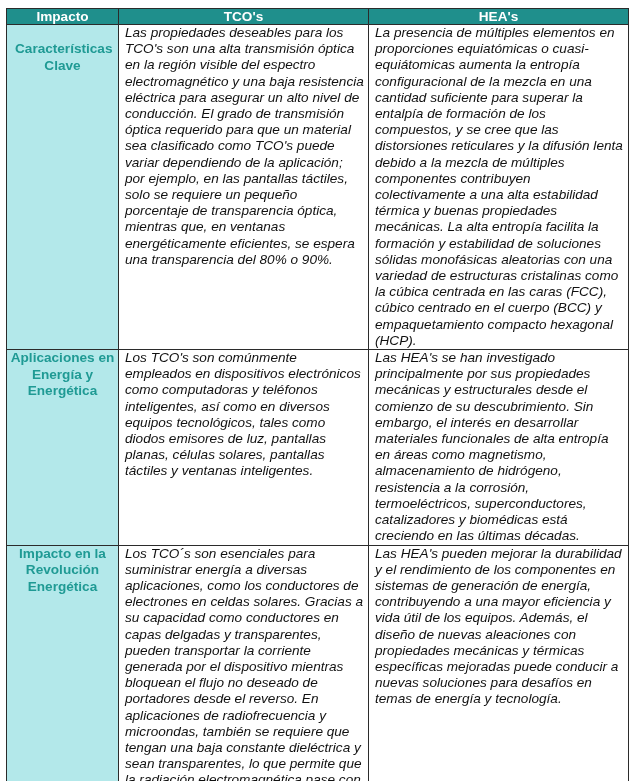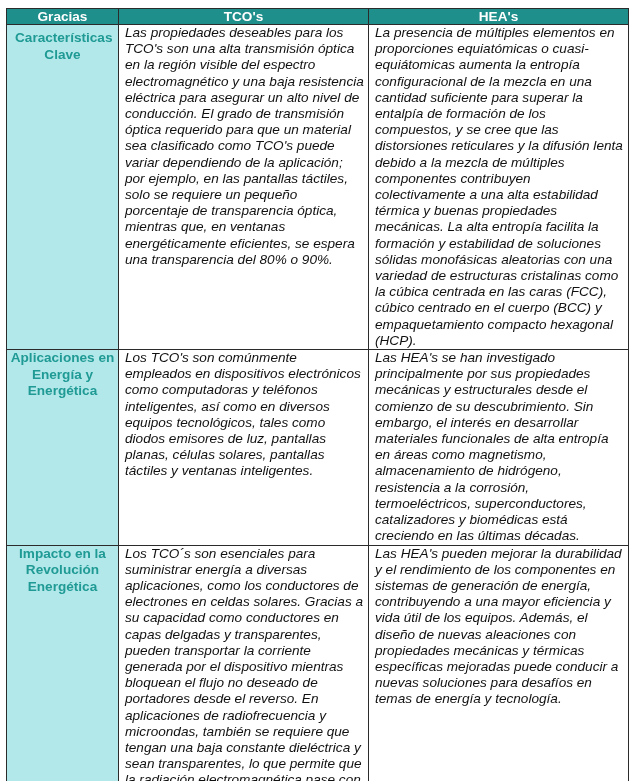--- a/index.html
+++ b/index.html
@@ -26,28 +26,28 @@
 <body>
 
 <table class="cmp">
   <colgroup>
       <col class="c1">
       <col class="c2">
       <col class="c3">
     </colgroup>
   <thead>
     <tr>
-      <th>Gracias</th>
+      <th>Impacto</th>
       <th>TCO's</th>
       <th>HEA's</th>
     </tr>
   </thead>
   <tbody>
     <tr style="height:310px">
-      <td class="label" style="padding:5px 8px;">Características Clave</td>
+      <td class="label" style="padding:16px 8px;">Características Clave</td>
       <td class="cell">Las propiedades deseables para los TCO's son una alta transmisión óptica en la región visible del espectro electromagnético y una baja resistencia eléctrica para asegurar un alto nivel de conducción. El grado de transmisión óptica requerido para que un material sea clasificado como TCO's puede variar dependiendo de la aplicación; por ejemplo, en las pantallas táctiles, solo se requiere un pequeño porcentaje de transparencia óptica, mientras que, en ventanas energéticamente eficientes, se espera una transparencia del 80% o 90%.</td>
       <td class="cell">La presencia de múltiples elementos en proporciones equiatómicas o cuasi-equiátomicas aumenta la entropía configuracional de la mezcla en una cantidad suficiente para superar la entalpía de formación de los compuestos, y se cree que las distorsiones reticulares y la difusión lenta debido a la mezcla de múltiples componentes contribuyen colectivamente a una alta estabilidad térmica y buenas propiedades mecánicas. La alta entropía facilita la formación y estabilidad de soluciones sólidas monofásicas aleatorias con una variedad de estructuras cristalinas como la cúbica centrada en las caras (FCC), cúbico centrado en el cuerpo (BCC) y empaquetamiento compacto hexagonal (HCP).</td>
     </tr>
     <tr style="height:185px">
       <td class="label">Aplicaciones en Energía y Energética</td>
       <td class="cell">Los TCO's son comúnmente empleados en dispositivos electrónicos como computadoras y teléfonos inteligentes, así como en diversos equipos tecnológicos, tales como diodos emisores de luz, pantallas planas, células solares, pantallas táctiles y ventanas inteligentes.</td>
       <td class="cell">Las HEA's se han investigado principalmente por sus propiedades mecánicas y estructurales desde el comienzo de su descubrimiento. Sin embargo, el interés en desarrollar materiales funcionales de alta entropía en áreas como magnetismo, almacenamiento de hidrógeno, resistencia a la corrosión, termoeléctricos, superconductores, catalizadores y biomédicas está creciendo en las últimas décadas.</td>
     </tr>
     <tr style="height:252px">
       <td class="label" style="padding:0 6px;">Impacto en la Revolución Energética</td>

